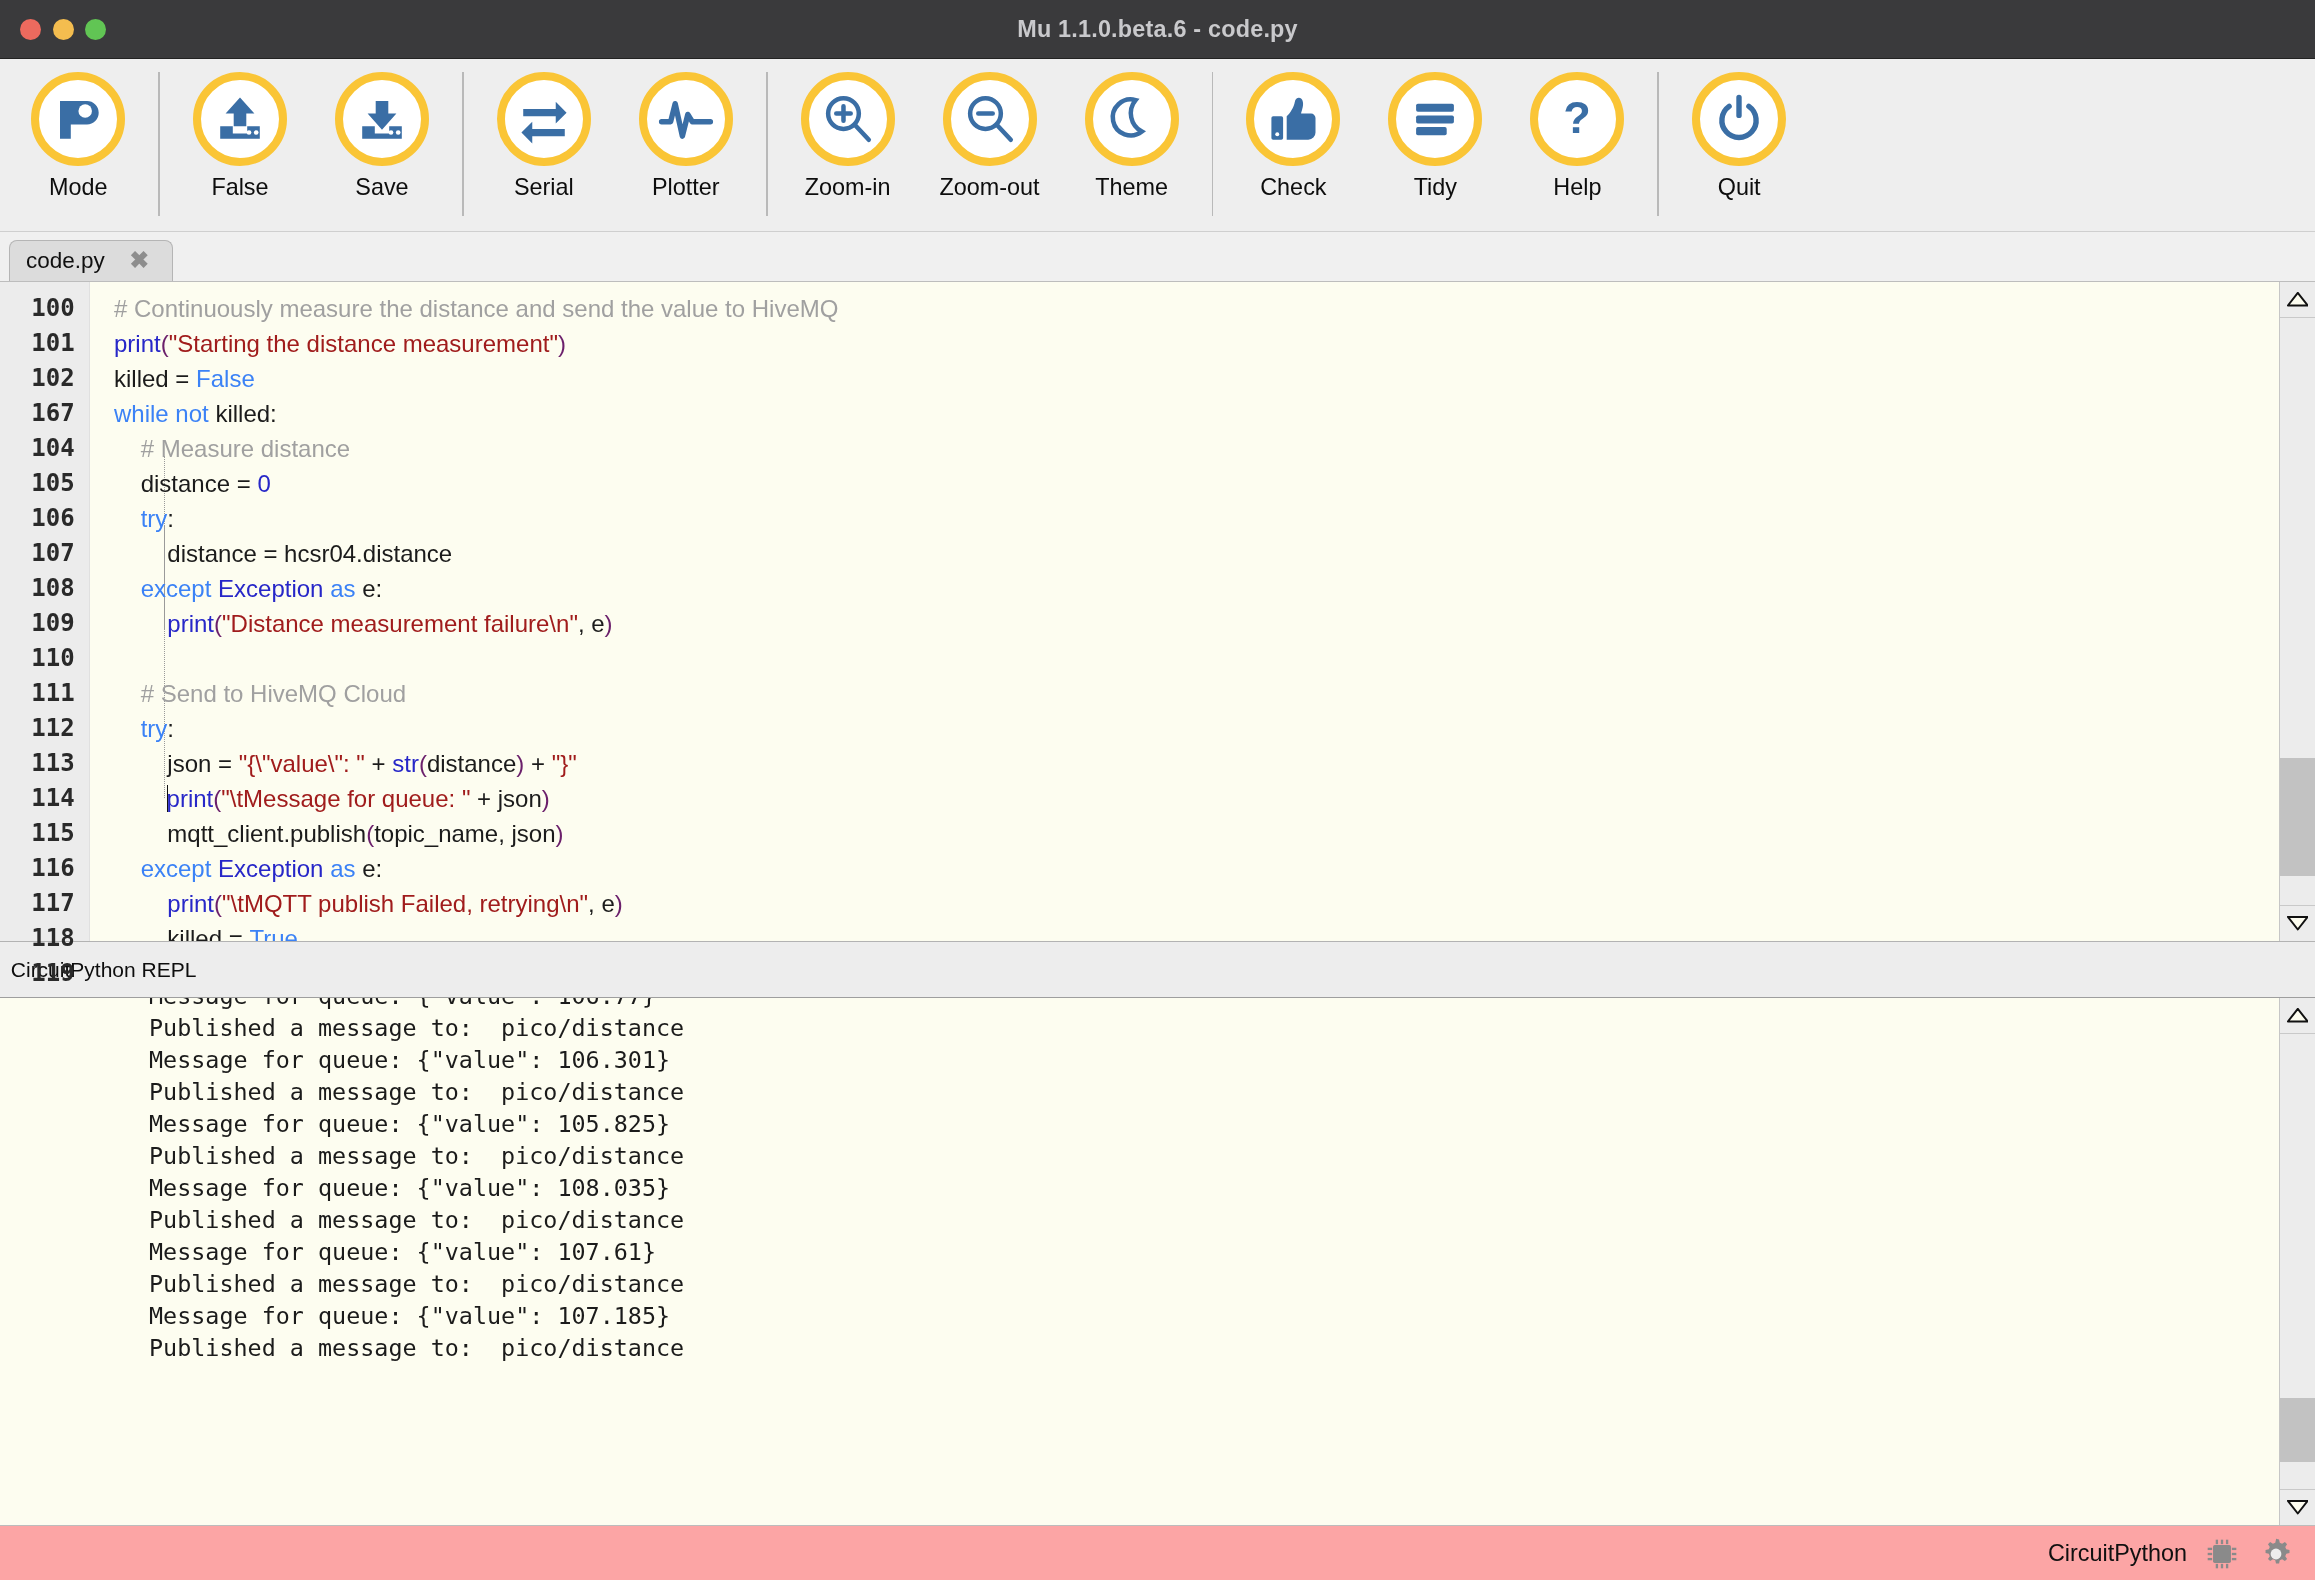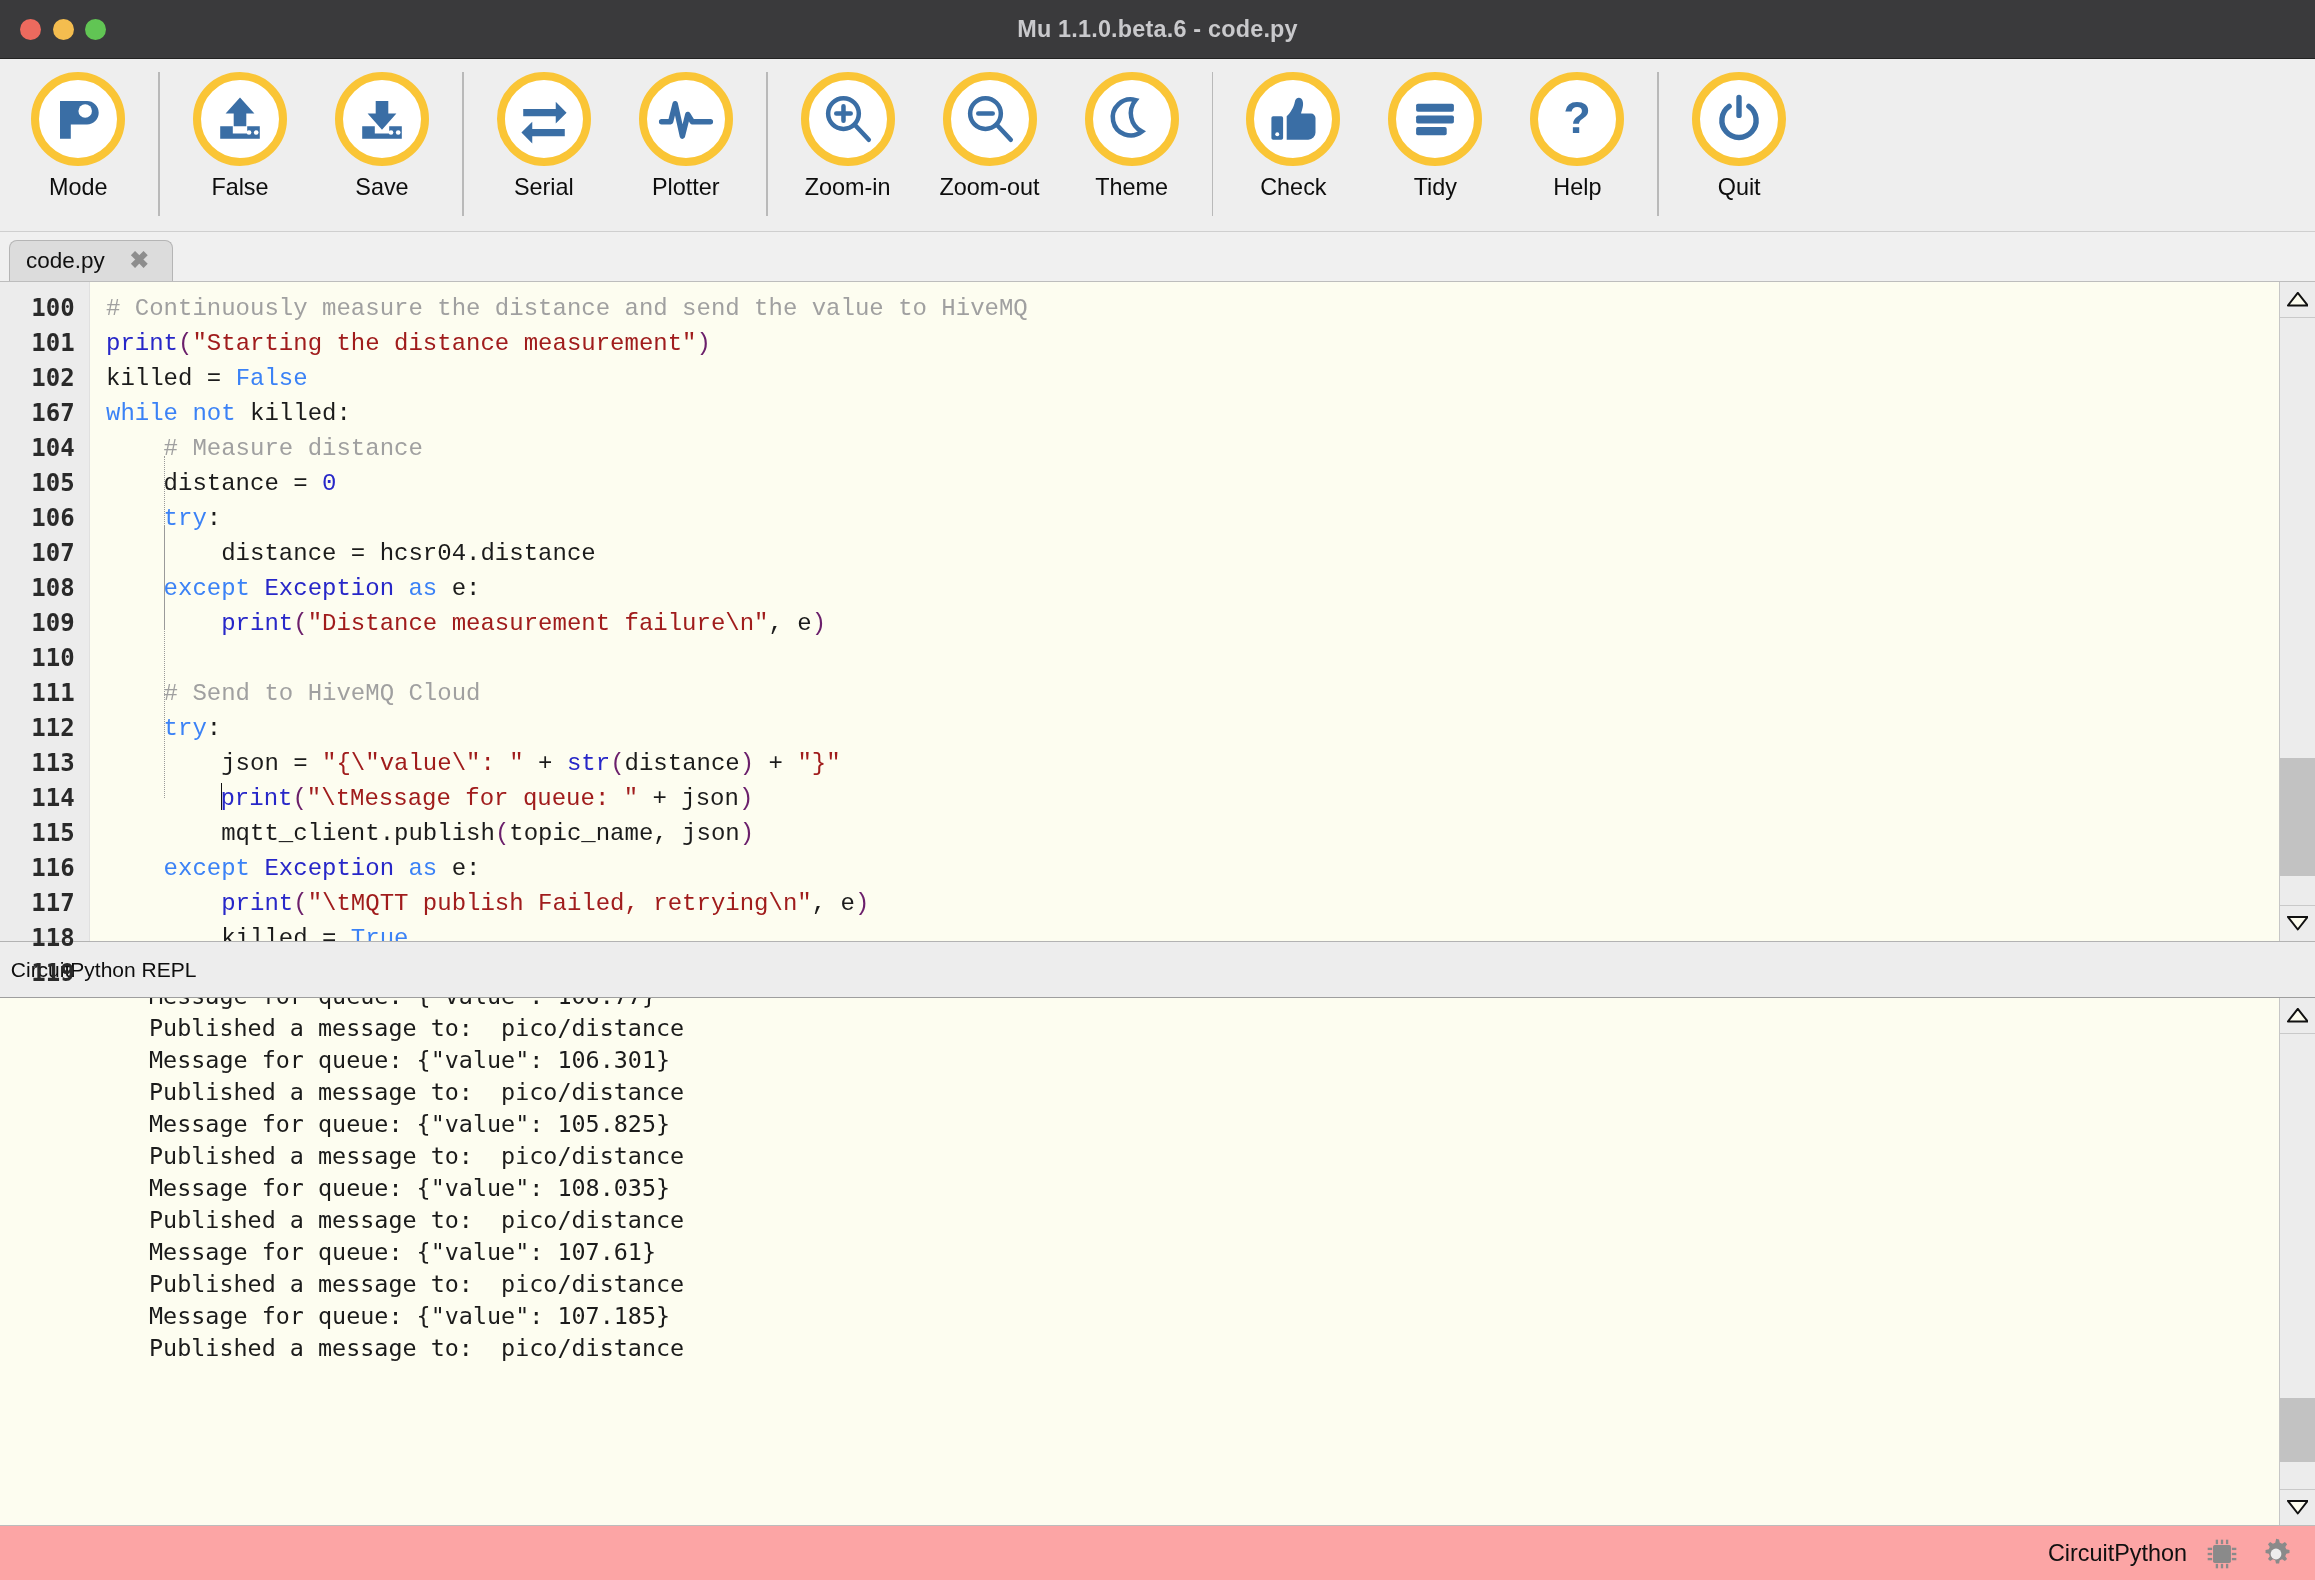--- a/index.html
+++ b/index.html
@@ -79,22 +79,22 @@
     height: 35px; line-height: 35px; padding-right: 14.4px;
     font-family: "DejaVu Sans Mono", monospace; font-size: 24px;
     color: #2a2a2a; font-weight: 600;
   }
   .code {
     flex: 1 1 auto; background: #fdfdf0; padding-top: 9px;
     position: relative; overflow: hidden;
   }
   .code .cl {
     height: 35px; line-height: 35px; white-space: pre;
-    font-family: Liberation Mono, monospace; font-size: 24px;
-    color: #1b1b1b; padding-left: 16px; position: relative;
+    font-family: Liberation Sans, sans-serif; font-size: 24px;
+    color: #1b1b1b; padding-left: 24px; position: relative;
   }
   .tok-com { color: #a0a0a0; }
   .tok-kw  { color: #3b82f6; font-weight: 500; }
   .tok-fn  { color: #2727c8; }
   .tok-str { color: #a01c1c; }
   .tok-num { color: #2727c8; }
   .tok-cls { color: #2727c8; }
   .tok-par { color: #6b1f6b; }
   .tok-op  { color: #1b1b1b; }
   .guide {

